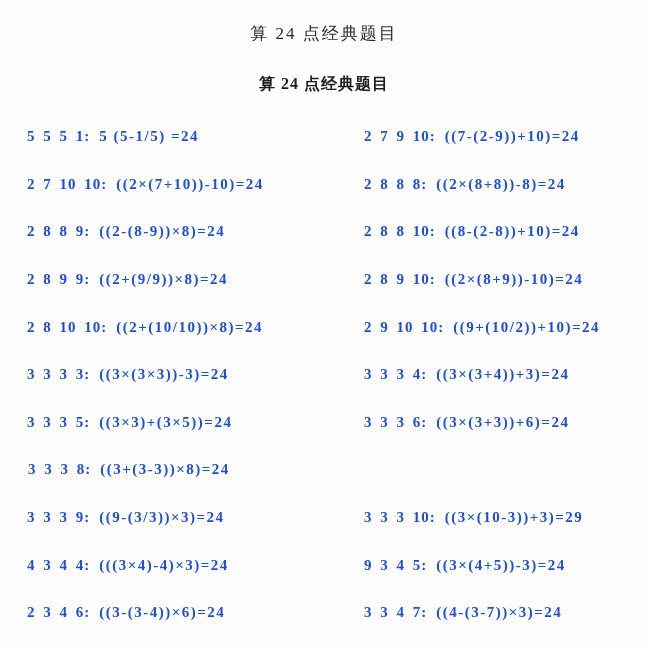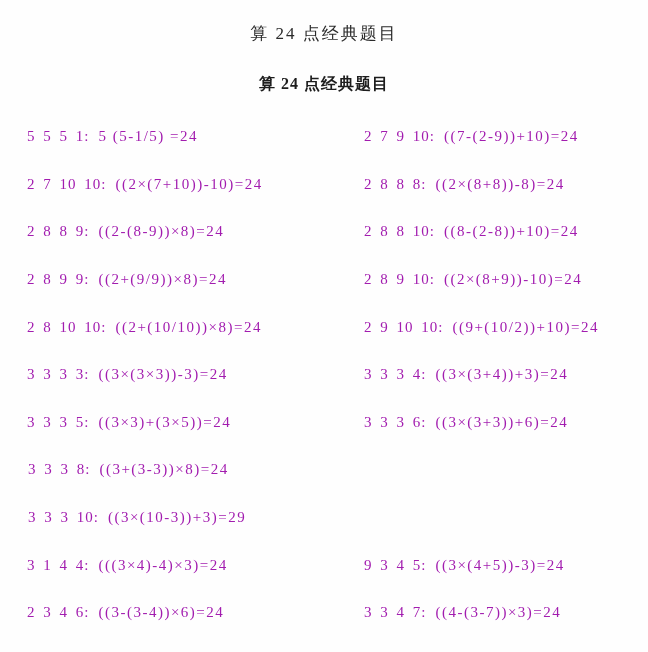--- a/index.html
+++ b/index.html
@@ -50,21 +50,22 @@
   }
   .prow {
     display: flex;
     height: 47.6px;
     align-items: center;
   }
   .pcell {
     box-sizing: border-box;
     white-space: nowrap;
     font-size: 15px;
-    color: #a21caf;
+    color: #1d4ed8;
+    font-weight: bold;
   }
   .pcell.left {
     width: 336px;
     padding-left: 27px;
   }
   .pcell.right {
     width: 312px;
     padding-left: 28px;
   }
   .nums {
@@ -149,28 +150,31 @@
       </div>
     </div>
 
     <div class="prow">
       <div class="pcell right">
         <span class="nums">3 3 3 8:</span><span class="sol">((3+(3-3))×8)=24</span>
       </div>
     </div>
 
     <div class="prow">
+      <div class="pcell left">
+        <span class="nums">3 3 3 9:</span><span class="sol">((9-(3/3))×3)=24</span>
+      </div>
       <div class="pcell right">
         <span class="nums">3 3 3 10:</span><span class="sol">((3×(10-3))+3)=29</span>
       </div>
     </div>
 
     <div class="prow">
       <div class="pcell left">
-        <span class="nums">3 1 4 4:</span><span class="sol">(((3×4)-4)×3)=24</span>
+        <span class="nums">4 3 4 4:</span><span class="sol">(((3×4)-4)×3)=24</span>
       </div>
       <div class="pcell right">
         <span class="nums">9 3 4 5:</span><span class="sol">((3×(4+5))-3)=24</span>
       </div>
     </div>
 
     <div class="prow">
       <div class="pcell left">
         <span class="nums">2 3 4 6:</span><span class="sol">((3-(3-4))×6)=24</span>
       </div>

